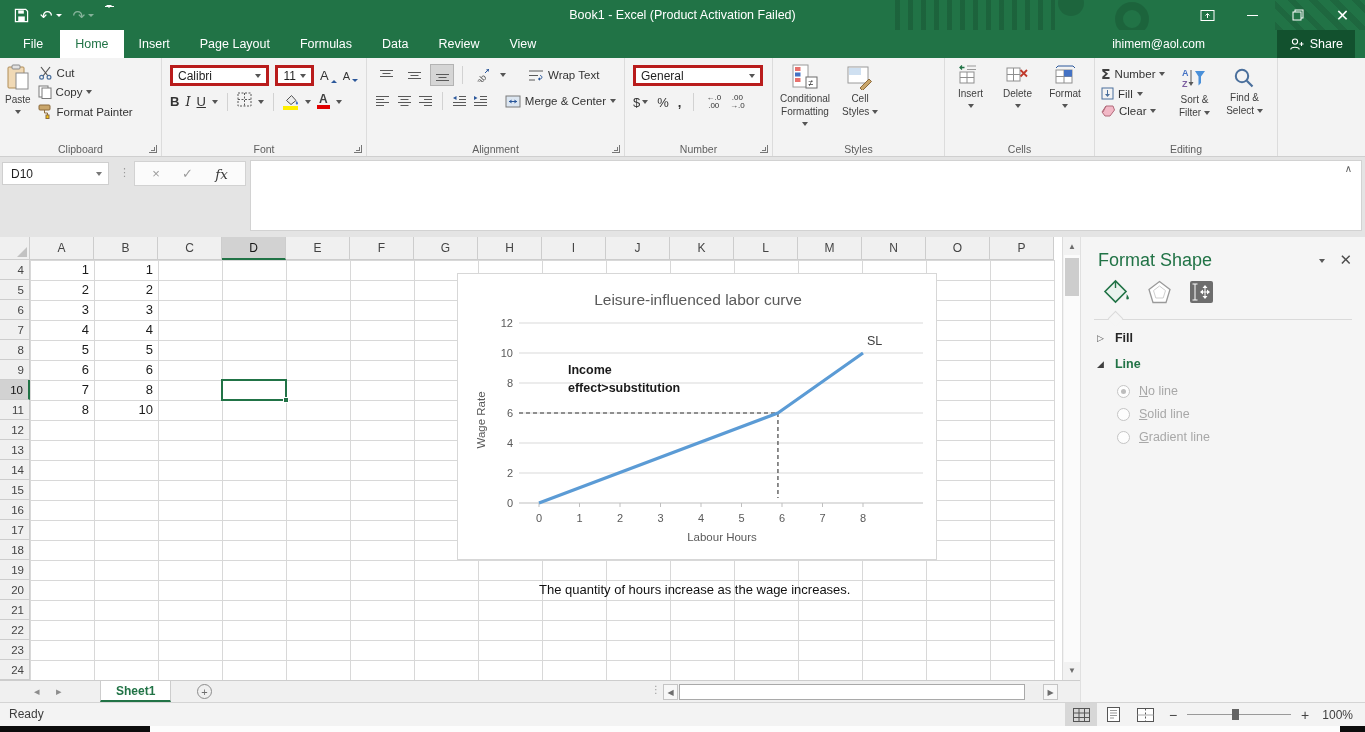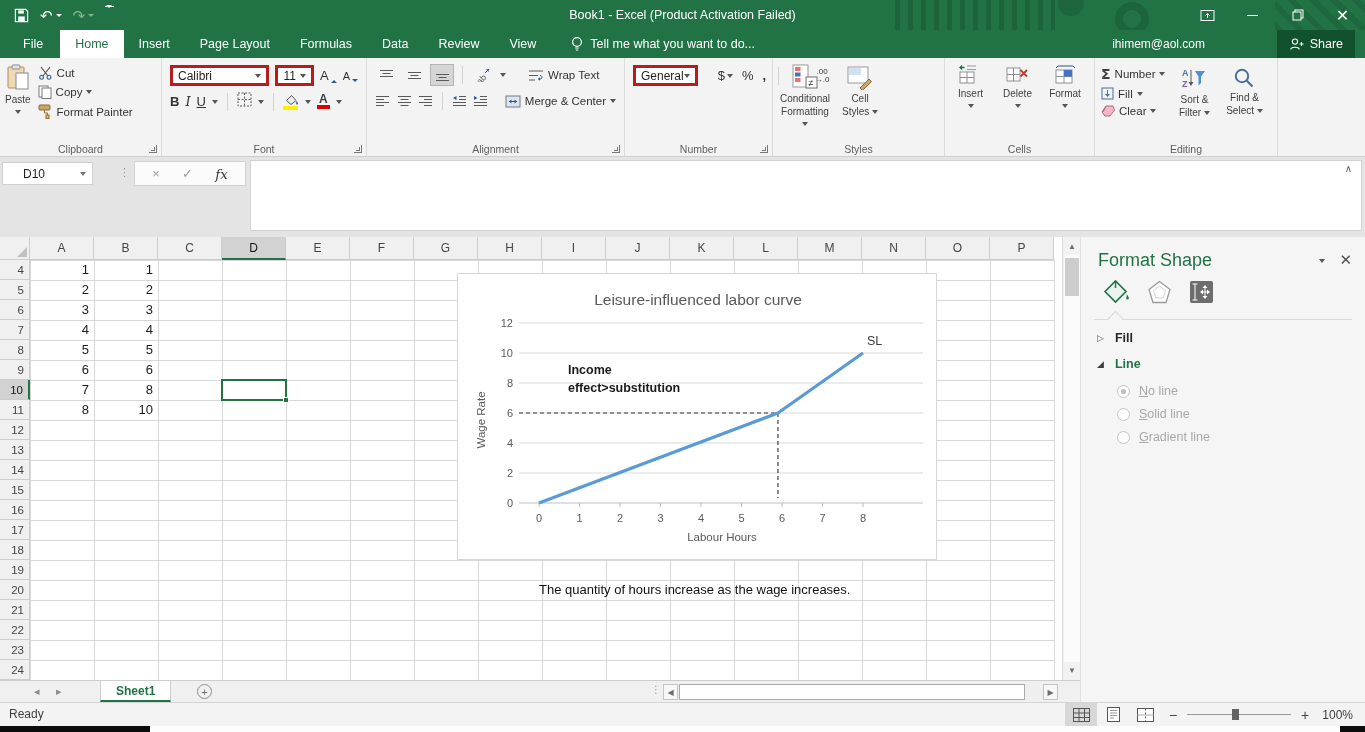--- a/index.html
+++ b/index.html
@@ -41,30 +41,30 @@
 .clip{display:flex}
 .clip-col{display:flex;flex-direction:column;gap:5px;padding:6px 0 0 4px}
 .fcol{display:flex;flex-direction:column;gap:6px;padding:5px 6px 0}
 .combo{background:#fff;border:3px solid #b91c1c;height:21px;display:flex;align-items:center;justify-content:space-between;padding:0 5px;font-size:12px;color:#1f1f1f}
 .frow{display:flex;align-items:center;gap:6px}
 .fbtn{font-size:13px;color:#333;display:flex;align-items:flex-end;gap:1px}
 .vdiv{width:1px;height:18px;background:#d2d2d2;margin:0 3px}
 .ibtn{width:22px;height:20px;display:flex;align-items:center;justify-content:center}
 .ibtn.sel{background:#d5d5d5;outline:1px solid #b3b3b3}
 .alab{font-size:11.5px;color:#333;display:flex;align-items:center;gap:4px;white-space:nowrap}
-.ncol{display:flex;flex-direction:row;gap:20px;padding:5px 6px 0}
+.ncol{display:flex;flex-direction:column;gap:7px;padding:5px 6px 0}
 .nrow{display:flex;align-items:center;gap:9px}
 .nbtn{font-size:13px;color:#333;display:flex;align-items:center;gap:2px}
 .decbtn{display:flex;flex-direction:column;font-size:8px;line-height:8px;color:#333;align-items:center}
 .edwrap{display:flex;padding-top:3px}
 .ed-col{display:flex;flex-direction:column;gap:5px;padding:3px 4px 0}
 .sigma{font-size:14px;font-weight:bold;color:#3f3f3f;font-family:"DejaVu Sans",sans-serif}
 
 .fzone{position:absolute;top:157px;left:0;right:0;height:80px;background:#e4e4e4}
-.namebox{position:absolute;left:2px;top:5px;width:91px;height:23px;background:#fff;border:1px solid #cfcfcf;font-size:12px;color:#1f1f1f;display:flex;align-items:center;padding-left:20px}
+.namebox{position:absolute;left:2px;top:5px;width:107px;height:23px;background:#fff;border:1px solid #cfcfcf;font-size:12px;color:#1f1f1f;display:flex;align-items:center;padding-left:8px}
 .namebox .dar{position:absolute;right:6px;border-top-color:#777}
 .fdots{position:absolute;left:119px;top:9px;color:#9a9a9a;font-size:11px}
 .fxbox{position:absolute;left:134px;top:4px;width:112px;height:25px;background:#fbfbfb;border:1px solid #d2d2d2;display:flex;align-items:center;justify-content:space-around;padding:0 6px}
 .fxx{color:#9b9b9b;font-size:13px}
 .fxck{color:#9b9b9b;font-size:13px}
 .fxfx{font-family:"DejaVu Serif",serif;font-style:italic;font-size:13.5px;color:#3b3b3b}
 .finput{position:absolute;left:250px;top:3px;width:1112px;height:71px;background:#fff;border:1px solid #d2d2d2}
 .fcollapse{position:absolute;right:9px;top:2px;color:#5e5e5e;font-size:10px}
 
 .sheet{position:absolute;top:237px;left:0;width:1080px;height:465px;background:#fff}
@@ -194,27 +194,20 @@
     <div class="rtab file">File</div>
     <div class="rtablist">
         <div class="rtab active">Home</div>
         <div class="rtab">Insert</div>
         <div class="rtab">Page Layout</div>
         <div class="rtab">Formulas</div>
         <div class="rtab">Data</div>
         <div class="rtab">Review</div>
         <div class="rtab">View</div>
       </div>
-    <div class="tellme">
-      <svg width="12" height="16" viewBox="0 0 12 16">
-          <circle cx="6" cy="6" r="4.4" fill="none" stroke="#fff" stroke-width="1.2"></circle>
-          <path d="M4.2 12h3.6M4.8 14h2.4" stroke="#fff" stroke-width="1.1"></path>
-        </svg>
-      <span>Tell me what you want to do...</span>
-    </div>
     <div class="account">ihimem@aol.com</div>
     <div class="share">
       <svg width="15" height="15" viewBox="0 0 15 15">
           <circle cx="6" cy="4.6" r="2.6" fill="none" stroke="#fff" stroke-width="1.1"></circle>
           <path d="M1.8 12.5c0-3 8.4-3 8.4 0" fill="none" stroke="#fff" stroke-width="1.1"></path>
           <path d="M10.5 7h4M12.5 5v4" stroke="#fff" stroke-width="1.1"></path>
         </svg>
       <span>Share</span>
     </div>
   </div>

